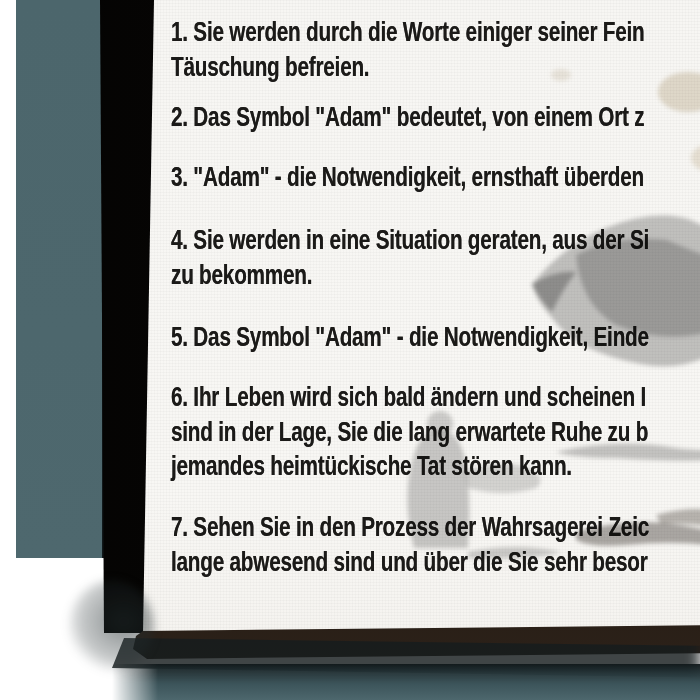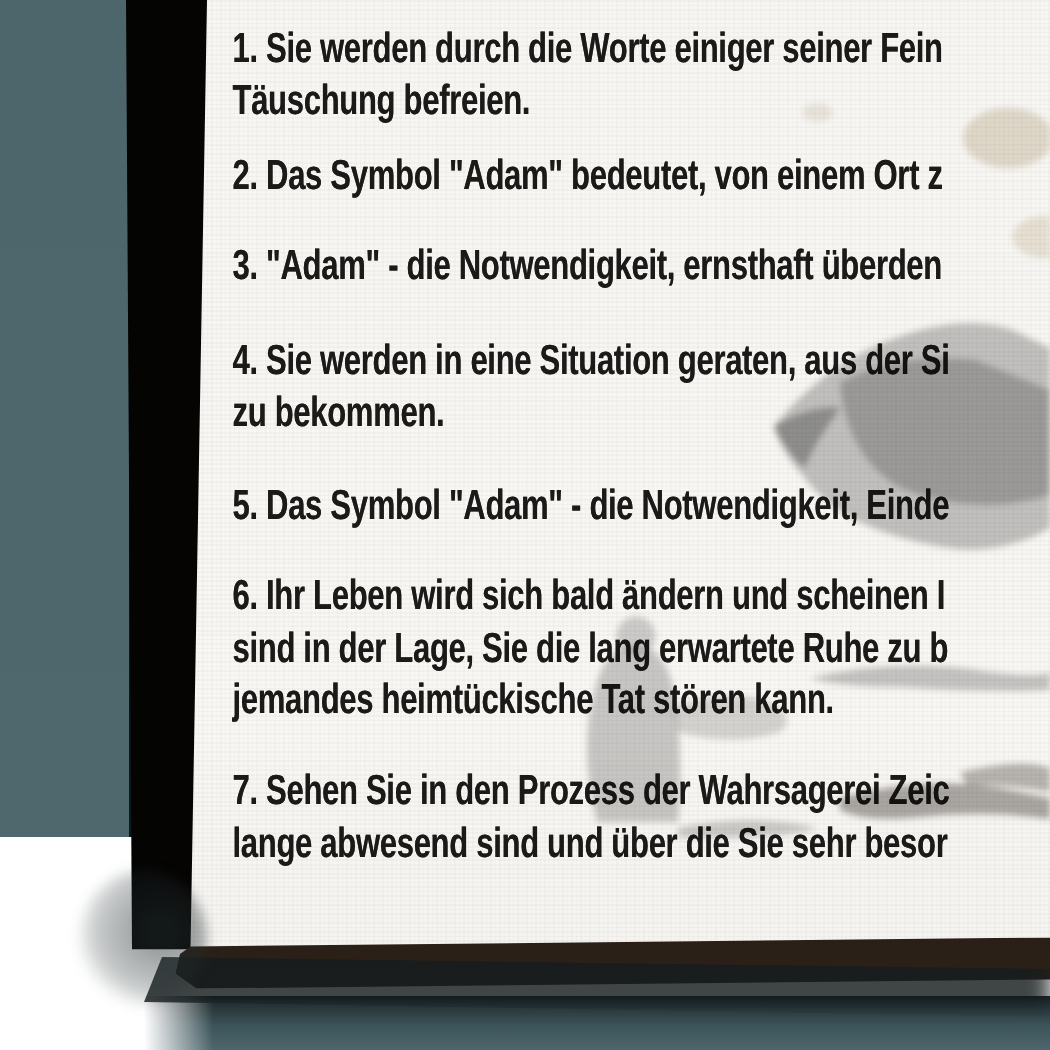--- a/index.html
+++ b/index.html
@@ -1,21 +1,21 @@
 <!DOCTYPE html>
 <html><head>
 <meta charset="utf-8">
 <style>
   html,body{margin:0;padding:0;}
   body{
     width:700px;height:700px;overflow:hidden;position:relative;
     background:#ffffff;
     font-family:"Liberation Sans","DejaVu Sans",sans-serif;
   }
-  .scene{position:absolute;inset:0;}
+  .scene{position:absolute;inset:0;margin-left:16px;}
 
   
   .backdrop-panel{
     position:absolute;left:0;top:0;width:86px;height:558px;
     background:linear-gradient(180deg,#4c666c 0%,#4d676d 60%,#4e686e 100%);
     border-right:2px solid #10181a;
   }
 
   
   .canvas-side{

